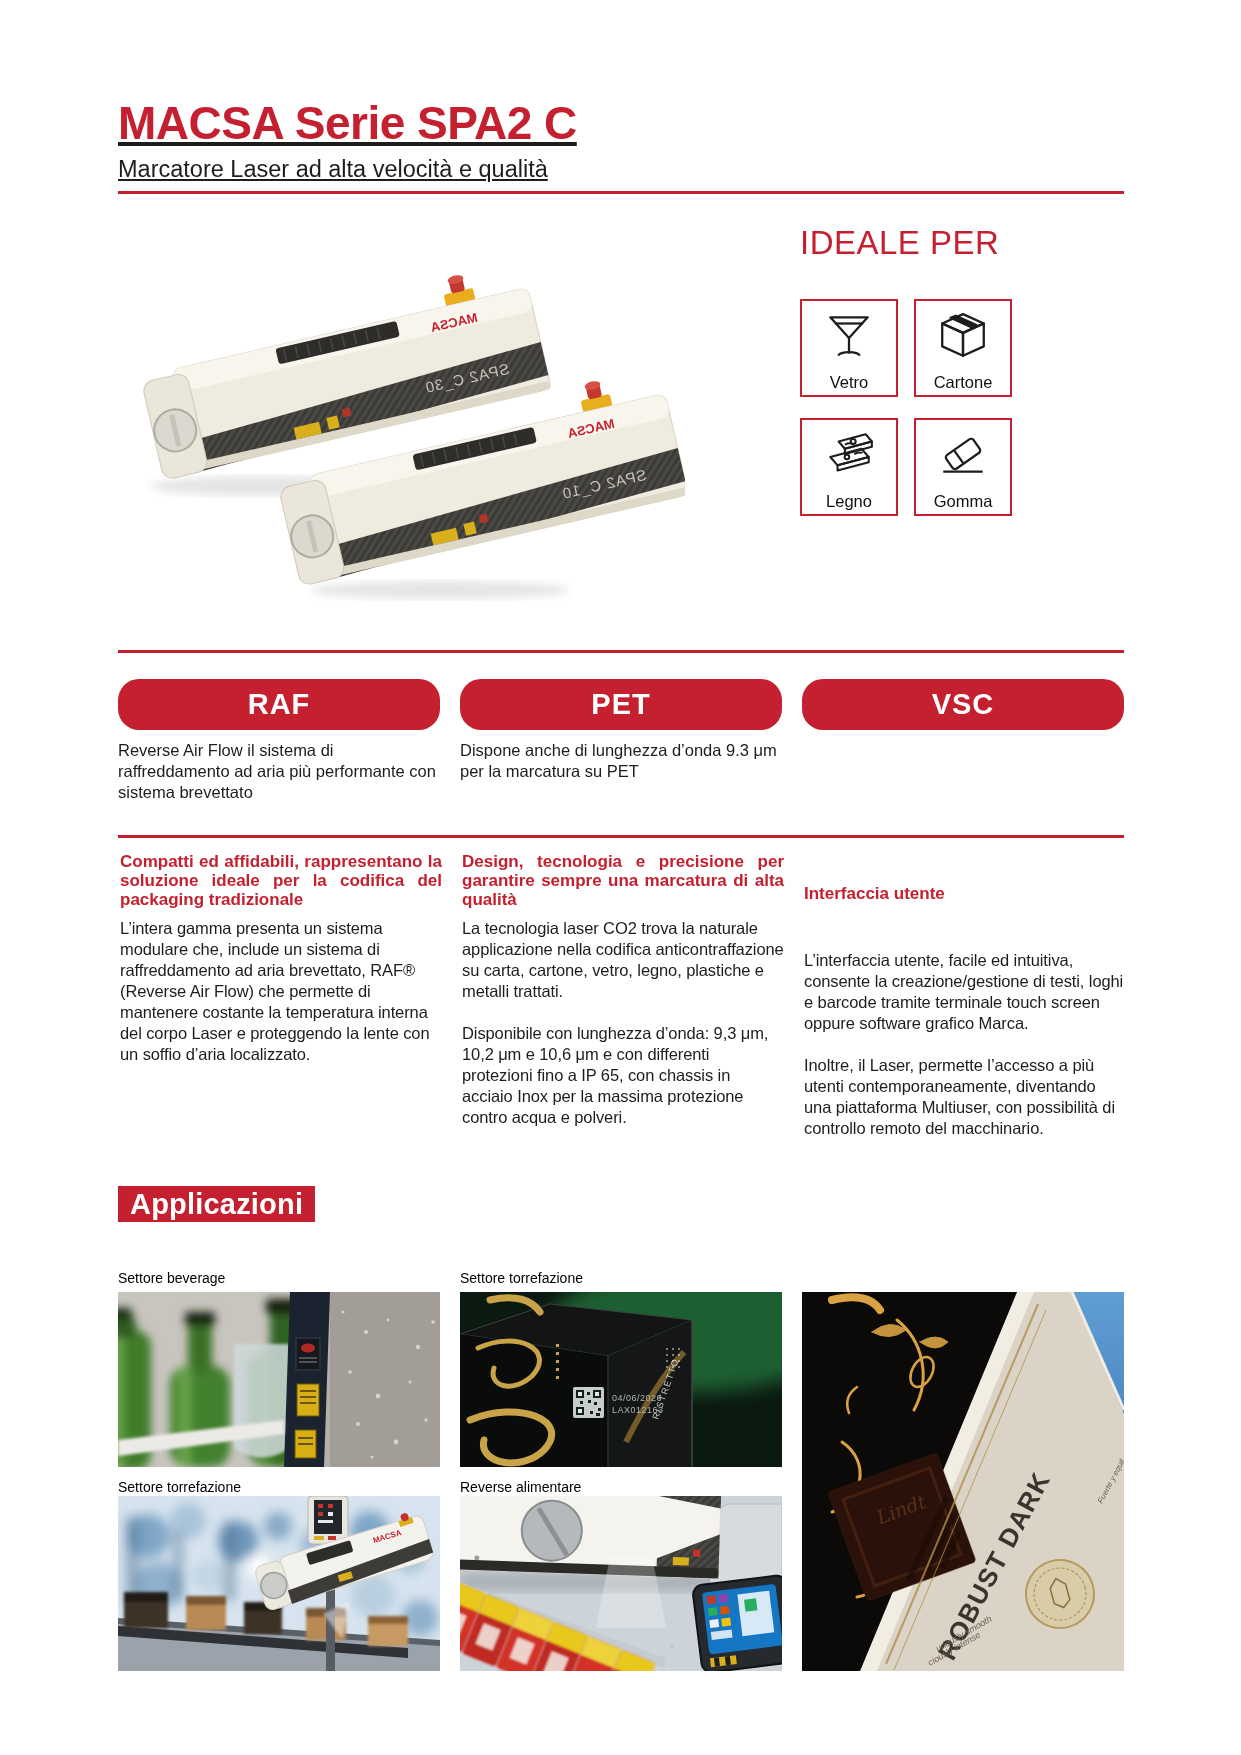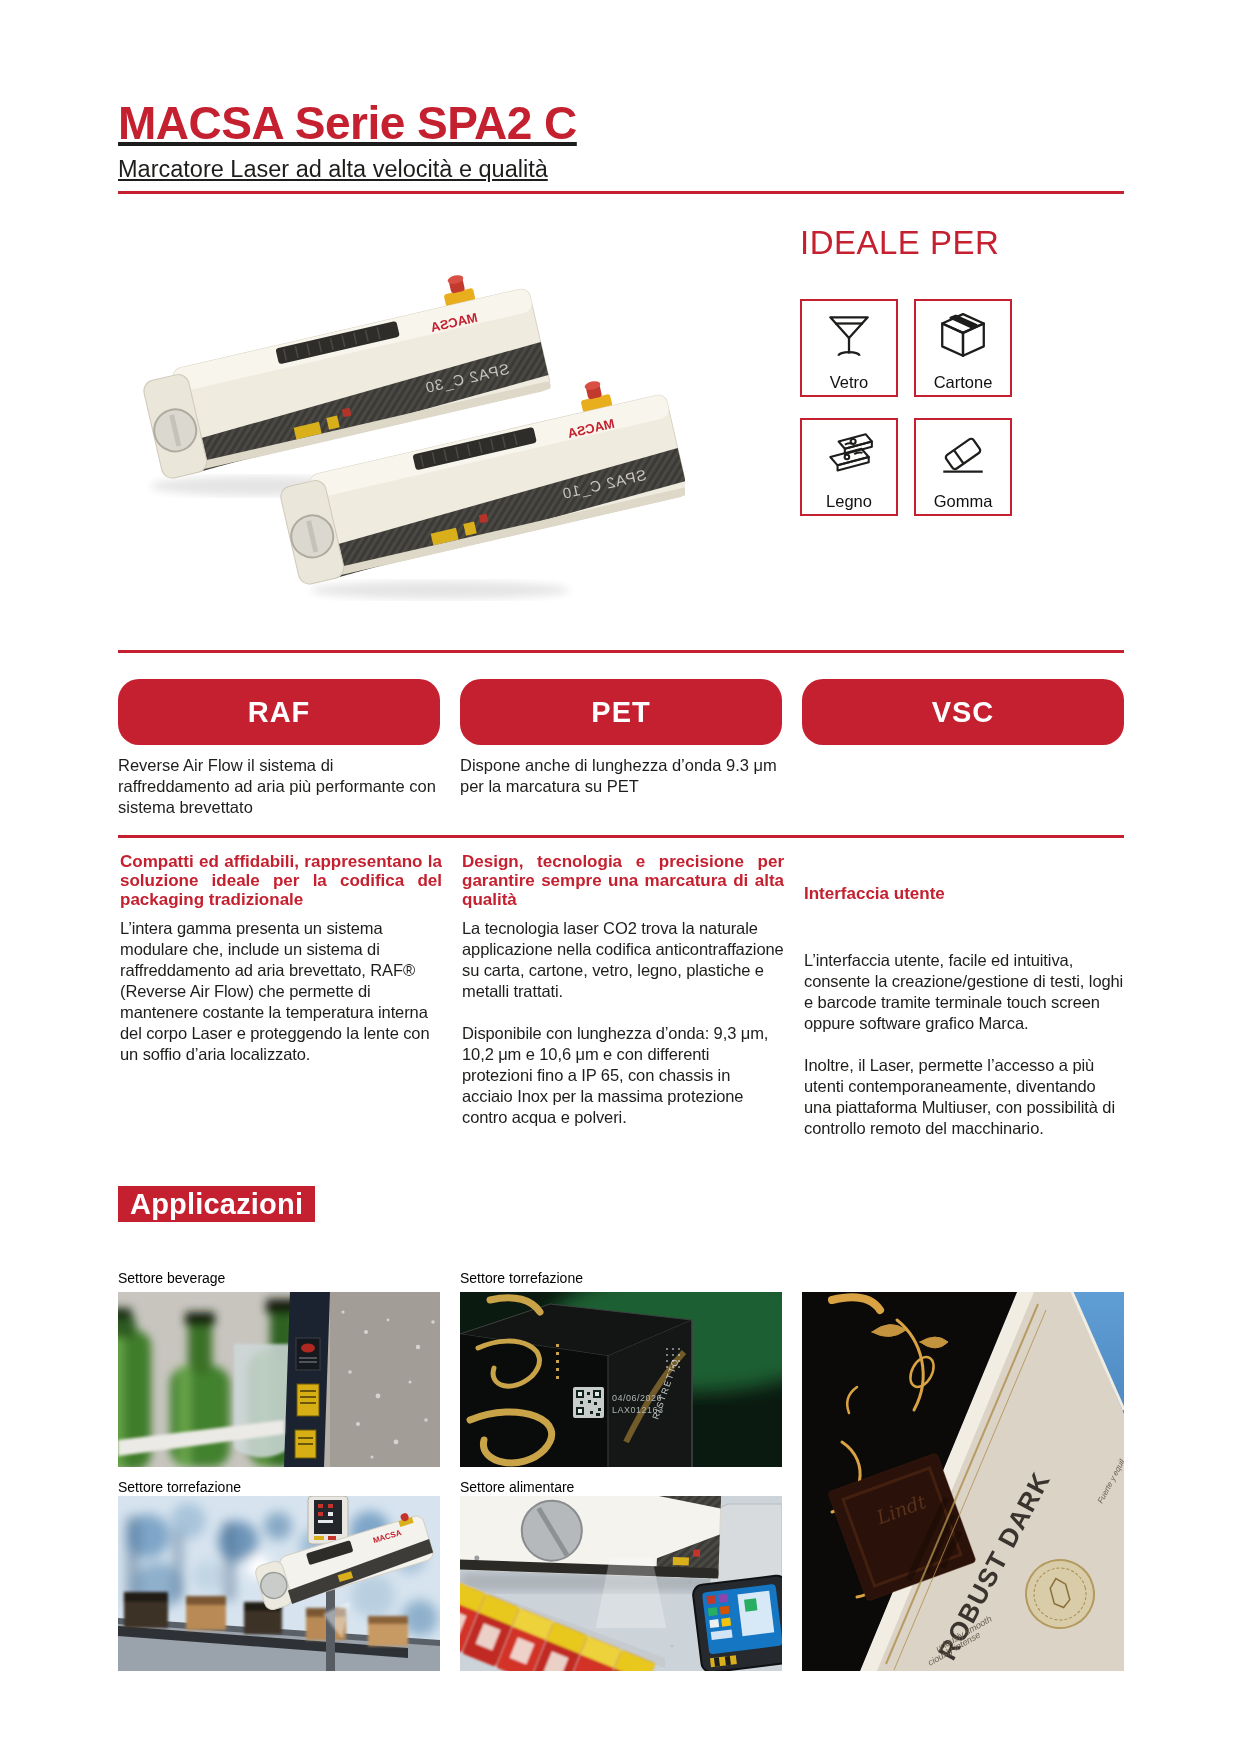--- a/index.html
+++ b/index.html
@@ -13,21 +13,21 @@
   .rule{left:118px;width:1006px;height:3px;background:#c5202f;}
   
   .ideale-h{left:800px;top:224px;font-size:33px;color:#c5202f;letter-spacing:0.5px;}
   .ideale-grid{left:800px;top:299px;display:grid;grid-template-columns:98px 98px;grid-auto-rows:98px;gap:21px 16px;}
   .ibox{border:2.5px solid #c5202f;box-sizing:border-box;display:flex;flex-direction:column;
         align-items:center;justify-content:flex-end;padding-bottom:5px;background:#fff;}
   .ibox .ic{flex:1;display:flex;align-items:center;justify-content:center;}
   .ibox .lbl{font-size:16.5px;color:#111;line-height:1;}
   
   .features{left:118px;top:679px;width:1006px;display:grid;grid-template-columns:1fr 1fr 1fr;gap:20px;}
-  .banner{background:#c5202f;height:66px;display:flex;align-items:center;justify-content:center;
+  .banner{background:#c5202f;height:51px;display:flex;align-items:center;justify-content:center;
           color:#fff;font-size:29px;font-weight:700;letter-spacing:1px;border-radius:21px;}
   .ftext{margin-top:10px;font-size:16.5px;line-height:21px;color:#1d1d1b;}
   
   .details{left:120px;top:852px;width:1006px;display:grid;grid-template-columns:1fr 1fr 1fr;gap:20px;}
   .dhead{color:#c5202f;font-weight:700;font-size:17px;line-height:19px;text-align:justify;height:66px;}
   .dhead.left{text-align:left;margin-top:32px;}
   .dcol p{margin:0 0 21px 0;font-size:16.5px;line-height:21px;letter-spacing:-0.1px;}
   
   .apps-banner{left:118px;top:1186px;height:36px;background:#c5202f;color:#fff;display:flex;
                align-items:center;padding:0 12px;font-size:29px;font-weight:600;letter-spacing:0.2px;}
@@ -211,21 +211,21 @@
       <p>Inoltre, il Laser, permette l’accesso a più utenti contemporaneamente, diventando una piattaforma Multiuser, con possibilità di controllo remoto del macchinario.</p>
     </div>
   </div>
 
   <div class="abs apps-banner">Applicazioni</div>
 
   <div class="abs app-label" style="left:118px;top:1270px;">Settore beverage</div>
   <div class="abs app-label" style="left:460px;top:1270px;">Settore torrefazione</div>
   <div class="abs app-label" style="left:802px;top:1326px;">Settore dolciario</div>
   <div class="abs app-label" style="left:118px;top:1479px;">Settore torrefazione</div>
-  <div class="abs app-label" style="left:460px;top:1479px;">Settore alimentare</div>
+  <div class="abs app-label" style="left:460px;top:1479px;">Reverse alimentare</div>
 
   <div class="abs app-img" style="left:118px;top:1292px;width:322px;height:175px;">
     <svg width="322" height="175" viewBox="0 0 322 175">
       <defs>
         <filter id="bv1">
             <feGaussianBlur stdDeviation="4"></feGaussianBlur>
           </filter>
         <filter id="bv2">
             <feGaussianBlur stdDeviation="1.6"></feGaussianBlur>
           </filter>

